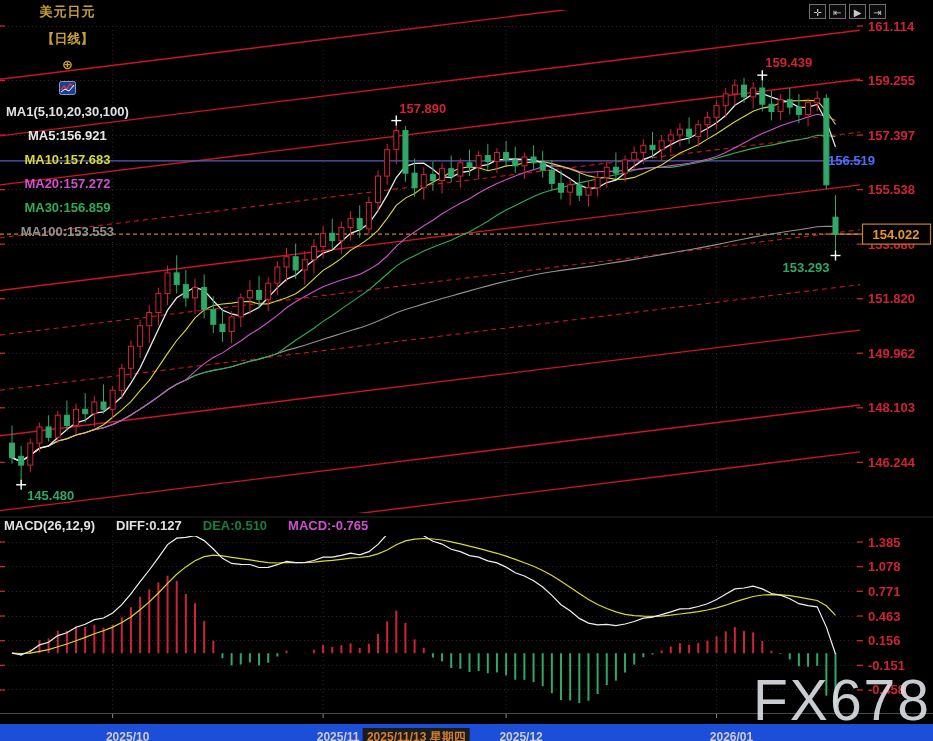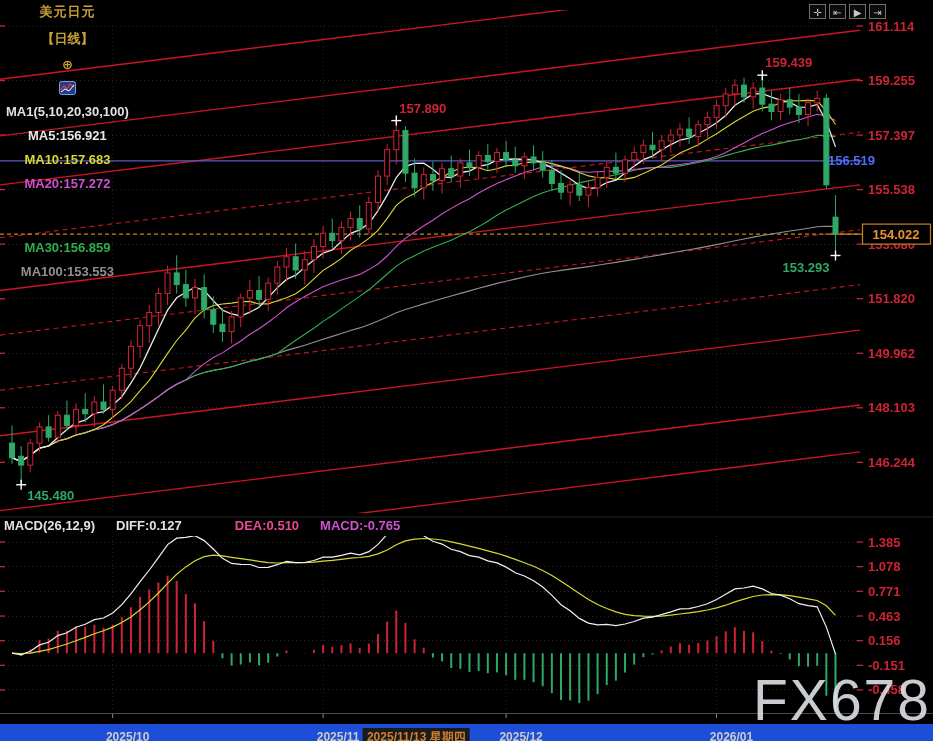--- a/index.html
+++ b/index.html
@@ -454,35 +454,35 @@
       <svg width="17" height="14">
           <rect x="0.5" y="0.5" width="16" height="13" rx="2" fill="#1d3f8f" stroke="#8899cc"></rect>
           <polyline points="2,9 5,5 8,8 11,3 15,6" fill="none" stroke="#e33" stroke-width="1.2"></polyline>
           <polyline points="2,11 6,8 10,10 15,4" fill="none" stroke="#fff" stroke-width="1"></polyline>
         </svg>
     </span>
     <span style="color: rgb(226, 226, 226);">MA1(5,10,20,30,100)</span>
     <span style="color: rgb(232, 232, 232);">MA5:156.921</span>
     <span style="color: rgb(216, 216, 50);">MA10:157.683</span>
     <span style="color: rgb(208, 80, 208);">MA20:157.272</span>
-    <span style="color: rgb(47, 174, 80); margin-top: 40px;">MA30:156.859</span>
+    <span style="color: rgb(47, 174, 80);">MA30:156.859</span>
     <span style="color: rgb(144, 144, 144);">MA100:153.553</span>
   </div>
 
   <div id="toolbar">
     <div class="tool">✛</div>
     <div class="tool">⇤</div>
     <div class="tool">▶</div>
     <div class="tool">⇥</div>
   </div>
 
   <div id="macd-legend">
     <span style="color: rgb(226, 226, 226);">MACD(26,12,9)</span>
     <span style="color: rgb(226, 226, 226);">DIFF:0.127</span>
-    <span style="color: #ec4899; margin-left: 32px;">DEA:0.510</span>
+    <span style="color: #15803d;">DEA:0.510</span>
     <span style="color: rgb(208, 80, 208);">MACD:-0.765</span>
   </div>
 
   <div id="date-row">
       <span class="month-lbl" style="left: 127.65px; color: rgb(203, 203, 203);">2025/10</span>
       <span class="month-lbl" style="left: 338.1px; color: rgb(203, 203, 203);">2025/11</span>
       <span class="month-lbl" style="left: 521.1px; color: rgb(203, 203, 203);">2025/12</span>
       <span class="month-lbl" style="left: 731.55px; color: rgb(203, 203, 203);">2026/01</span>
       <span class="sel-date" style="left: 416.3px; color: rgb(208, 128, 48); background: rgb(27, 27, 27);">2025/11/13 星期四</span>
     </div>

